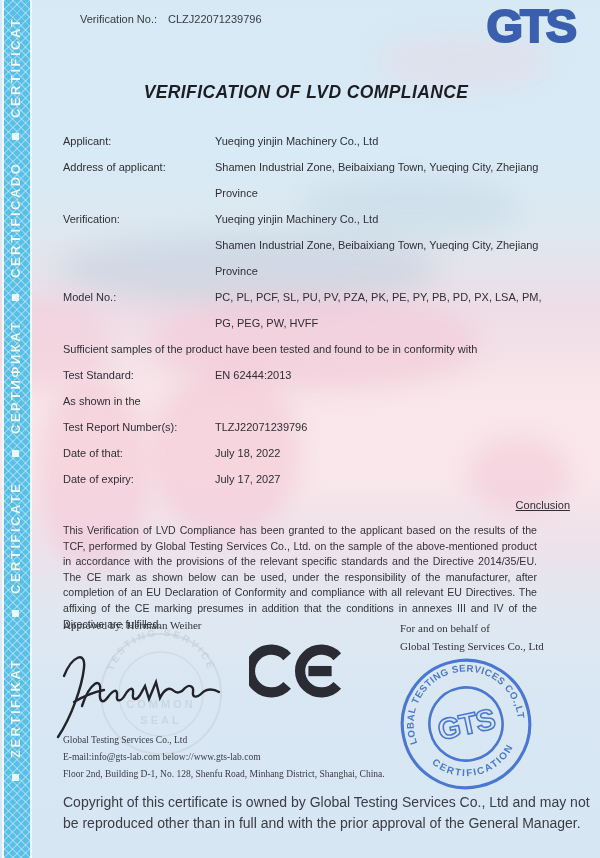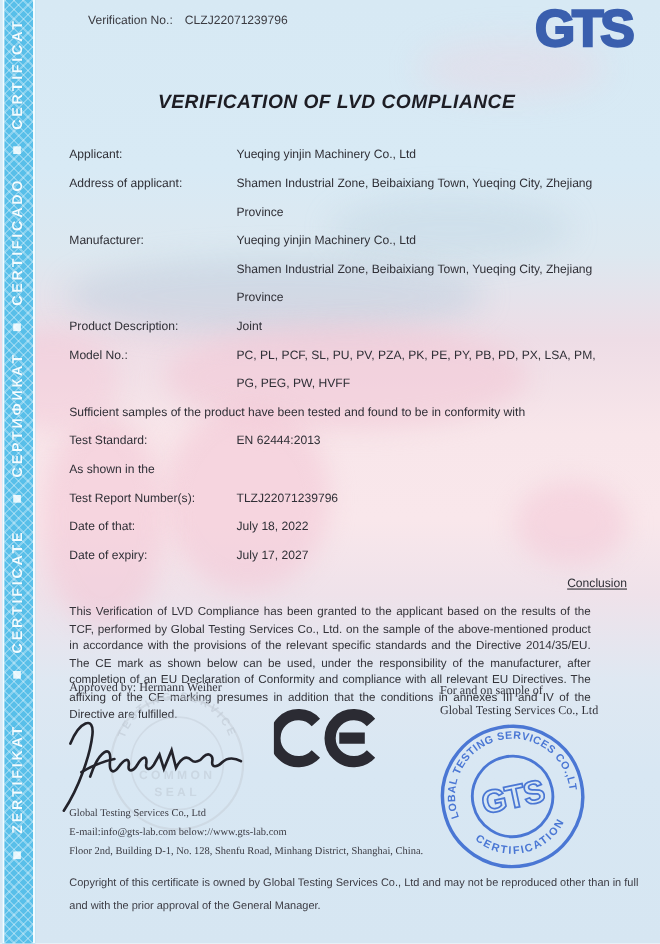--- a/index.html
+++ b/index.html
@@ -81,21 +81,21 @@
   .behalf{position:absolute;left:400px;top:619px;font-size:11px;line-height:18px;color:#33333b;z-index:4;}
 
   .seal-svg{position:absolute;left:95px;top:628px;z-index:3;opacity:.85;}
   .sig-svg{position:absolute;left:46px;top:642px;z-index:5;}
   .ce-svg{position:absolute;left:249px;top:643px;z-index:4;}
   .stamp-svg{position:absolute;left:396px;top:654px;z-index:4;opacity:.92;}
 
   .footer-addr{position:absolute;left:63px;top:732px;font-size:9.5px;line-height:17px;color:#3a3a42;z-index:4;}
   .copyright{
     position:absolute;left:63px;top:792px;width:527px;z-index:4;
-    font-size:10px;line-height:21px;color:#3c3c44;
+    font-size:14px;line-height:21px;color:#3c3c44;
   }
 </style>
 </head>
 <body>
 
 <div class="page">
 
   <div class="blob b-cloud2"></div>
   <div class="blob b-cloud1"></div>
   <div class="blob b-wisp"></div>
@@ -134,34 +134,28 @@
         </div>
     </div>
     <div class="row">
       <span class="lbl">Address of applicant:</span>
       <div class="val">
         <span>Shamen Industrial Zone, Beibaixiang Town, Yueqing City, Zhejiang</span>
         <span>Province</span>
       </div>
     </div>
     <div class="row">
-      <span class="lbl">Manufacturer:</span>
+      <span class="lbl">Verification:</span>
       <div class="val">
         <span>Yueqing yinjin Machinery Co., Ltd</span>
         <span>Shamen Industrial Zone, Beibaixiang Town, Yueqing City, Zhejiang</span>
         <span>Province</span>
       </div>
     </div>
     <div class="row">
-      <span class="lbl">Product Description:</span>
-      <div class="val">
-          <span>Joint</span>
-        </div>
-    </div>
-    <div class="row">
       <span class="lbl">Model No.:</span>
       <div class="val">
         <span>PC, PL, PCF, SL, PU, PV, PZA, PK, PE, PY, PB, PD, PX, LSA, PM,</span>
         <span>PG, PEG, PW, HVFF</span>
       </div>
     </div>
     <div class="sentence">Sufficient samples of the product have been tested and found to be in conformity with</div>
     <div class="row">
       <span class="lbl">Test Standard:</span>
       <div class="val">
@@ -186,21 +180,21 @@
       <div class="val">
           <span>July 17, 2027</span>
         </div>
     </div>
     <div class="sentence concl">Conclusion</div>
     <div class="para">This Verification of LVD Compliance has been granted to the applicant based on the results of the TCF, performed by Global Testing Services Co., Ltd. on the sample of the above-mentioned product in accordance with the provisions of the relevant specific standards and the Directive 2014/35/EU. The CE mark as shown below can be used, under the responsibility of the manufacturer, after completion of an EU Declaration of Conformity and compliance with all relevant EU Directives. The affixing of the CE marking presumes in addition that the conditions in annexes III and IV of the Directive are fulfilled.</div>
   </div>
 
   <div class="approved serif">Approved by: Hermann Weiher</div>
   <div class="behalf serif">
-    <div>For and on sample of</div>
+    <div>For and on behalf of</div>
     <div>Global Testing Services Co., Ltd</div>
   </div>
 
   <svg class="seal-svg" width="132" height="132" viewBox="0 0 132 132">
     <circle cx="66" cy="66" r="60" fill="none" stroke="#c2cad4" stroke-width="2" opacity="0.55"></circle>
     <circle cx="66" cy="66" r="42" fill="none" stroke="#c2cad4" stroke-width="1.5" opacity="0.5"></circle>
     <defs>
         <path id="sealTop" d="M 18 72 A 50 50 0 1 1 114 72"></path>
       </defs>
     <text font-size="10" font-weight="bold" letter-spacing="2.5" fill="#bdc6d1" opacity="0.65" font-family="Liberation Sans, sans-serif">

